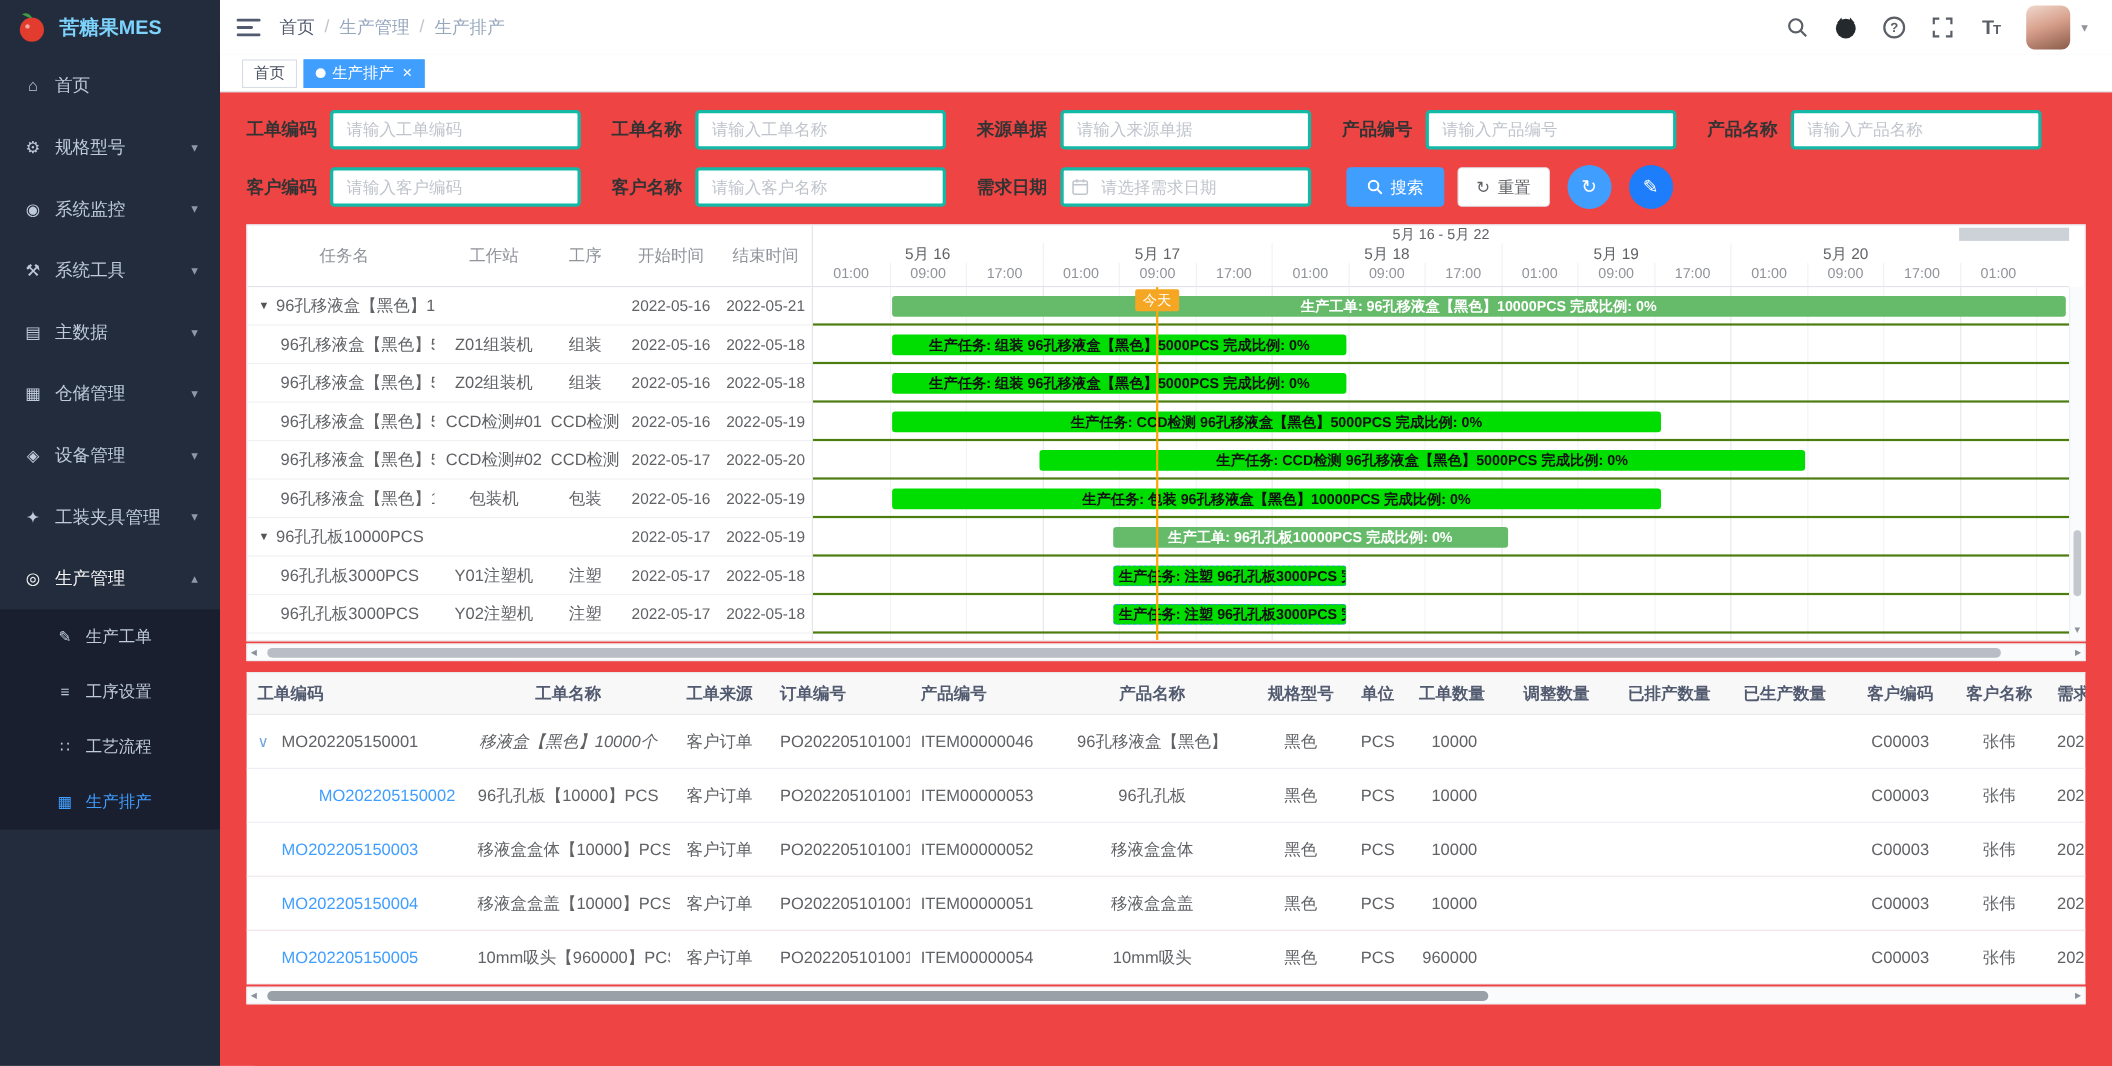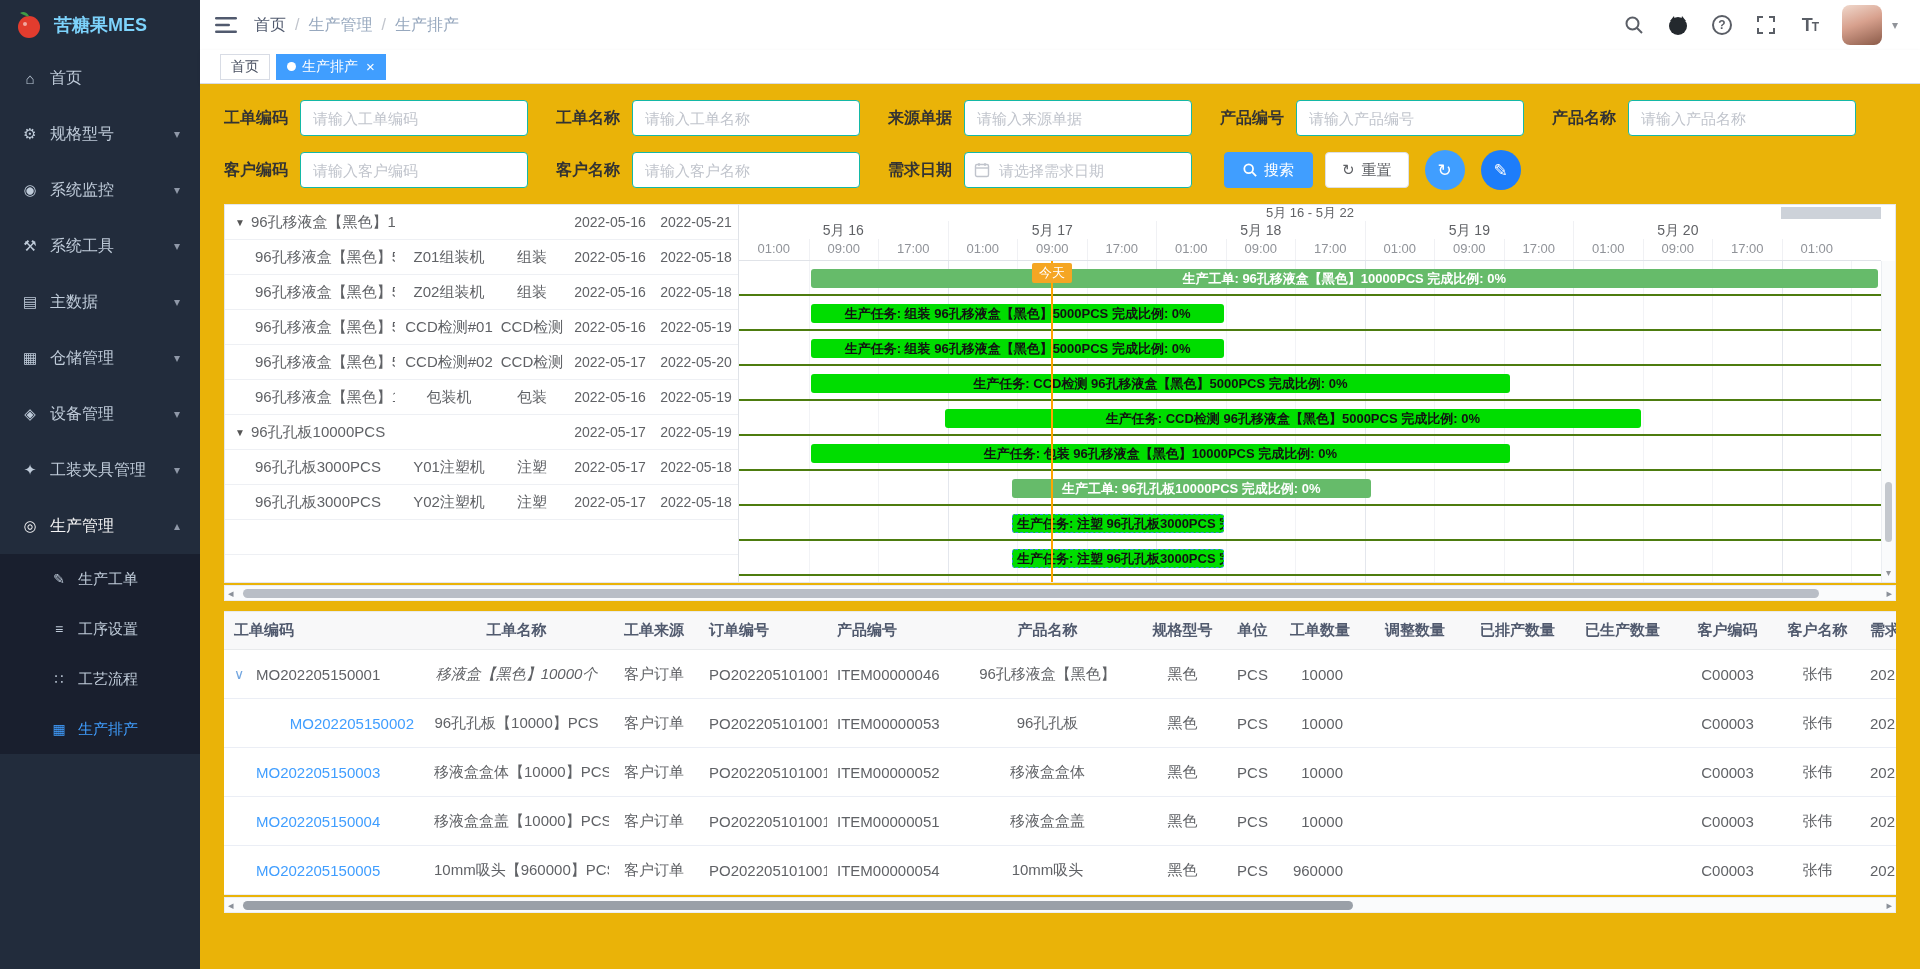--- a/index.html
+++ b/index.html
@@ -39,27 +39,27 @@
 .caret{color:#909399;font-size:12px;margin-left:-10px;cursor:pointer;}
 
 
 .tabbar{height:34px;display:flex;align-items:center;gap:6px;padding-left:20px;border-bottom:1px solid #d8dce5;box-shadow:0 1px 3px rgba(0,21,41,.08);flex-shrink:0;background:#fff;}
 .tab{display:inline-flex;align-items:center;gap:6px;height:26px;padding:0 10px;border:1px solid #d8dce5;background:#fff;color:#495060;font-size:14px;cursor:pointer;}
 .tab.active{background:#409eff;border-color:#409eff;color:#fff;}
 .tab-dot{width:9px;height:9px;border-radius:50%;background:#fff;display:inline-block;}
 .tab-close{font-size:15px;line-height:1;margin-left:2px;cursor:pointer;}
 
 
-.content{flex:1;padding:16px 24px 0;overflow:hidden;position:relative;background:#eab308;}
+.content{flex:1;padding:16px 24px 0;overflow:hidden;position:relative;background:#ef4444;}
 .filter-row{display:flex;align-items:center;margin-bottom:14px;}
 .fields{display:flex;align-items:center;}
 .filter-item{display:flex;align-items:center;margin-right:28px;}
 .filter-label{font-size:16px;font-weight:bold;color:#333;margin-right:12px;white-space:nowrap;}
 .input-wrap{position:relative;display:inline-flex;align-items:center;}
-.filter-input{width:228px;height:36px;border:1px solid #14b8a6;border-radius:4px;padding:0 12px;font-size:15px;color:#606266;outline:none;background:#fff;font-family:inherit;}
+.filter-input{width:228px;height:36px;border:3px solid #14b8a6;border-radius:4px;padding:0 12px;font-size:15px;color:#606266;outline:none;background:#fff;font-family:inherit;}
 .filter-input::placeholder{color:#c0c4cc;}
 .filter-input.has-icon{padding-left:34px;}
 .cal-icon{position:absolute;left:10px;top:50%;transform:translateY(-50%);display:inline-flex;}
 .btn-search{display:inline-flex;align-items:center;gap:7px;height:36px;padding:0 18px;background:#409eff;border:1px solid #409eff;color:#fff;border-radius:4px;font-size:15px;cursor:pointer;font-family:inherit;margin-left:4px;}
 .btn-reset{display:inline-flex;align-items:center;gap:7px;height:36px;padding:0 16px;background:#fff;border:1px solid #dcdfe6;color:#606266;border-radius:4px;font-size:15px;margin-left:12px;cursor:pointer;font-family:inherit;}
 .reset-glyph{font-size:15px;}
 .btn-circle{width:40px;height:40px;border-radius:50%;border:none;color:#fff;font-size:17px;display:inline-flex;align-items:center;justify-content:center;margin-left:16px;cursor:pointer;font-family:inherit;}
 .btn-circle.c1{background:#409eff;}
 .btn-circle.c2{background:#1d7dfa;}
 
@@ -353,20 +353,27 @@
         <button class="btn-circle c1">
             <span>↻</span>
           </button>
         <button class="btn-circle c2">
             <span>✎</span>
           </button>
       </div>
 
       <div class="gantt">
         <div class="gantt-left">
+          <div class="gl-header" id="gl-header">
+              <div class="gl-h c-task">任务名</div>
+              <div class="gl-h c-station">工作站</div>
+              <div class="gl-h c-process">工序</div>
+              <div class="gl-h c-start">开始时间</div>
+              <div class="gl-h c-end">结束时间</div>
+            </div>
           <div class="gl-rows" id="gl-rows">
               <div class="gl-row">
                 <div class="gl-c c-task group">
                   <span class="tri">▼</span>
                   <span class="ttext">96孔移液盒【黑色】10000PCS</span>
                 </div>
                 <div class="gl-c c-station"></div>
                 <div class="gl-c c-process"></div>
                 <div class="gl-c c-start time">2022-05-16</div>
                 <div class="gl-c c-end time">2022-05-21</div>

